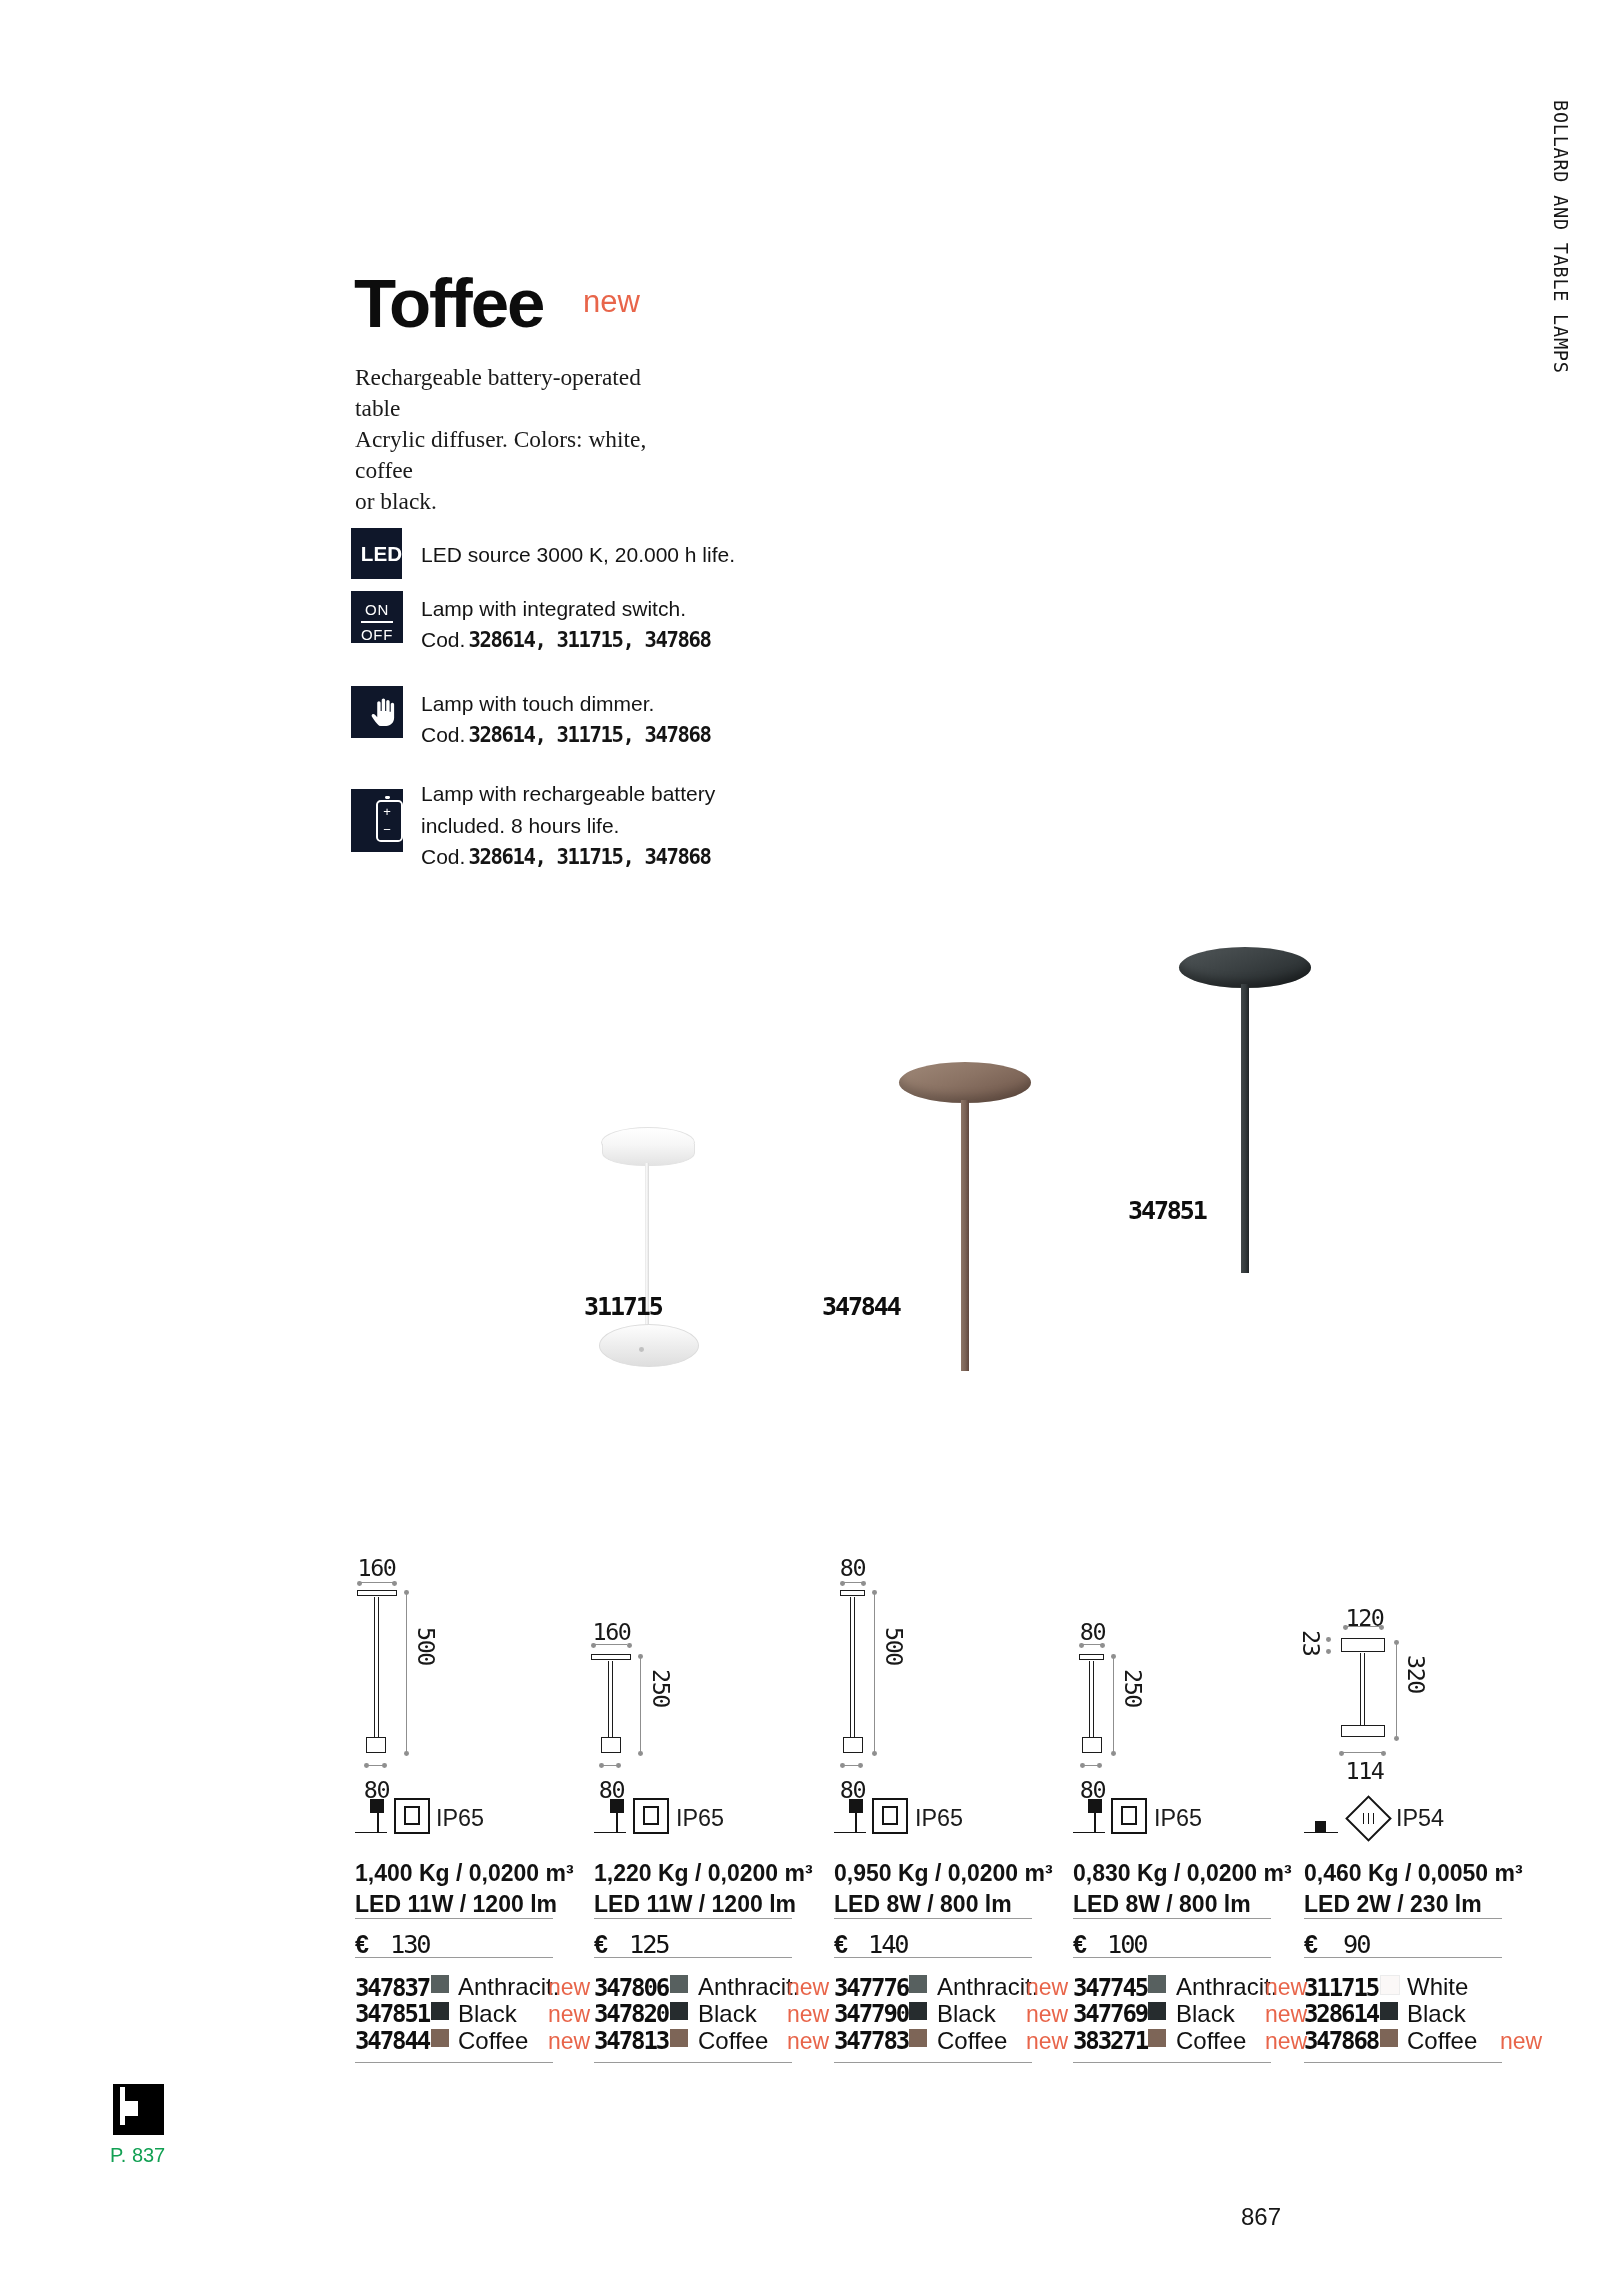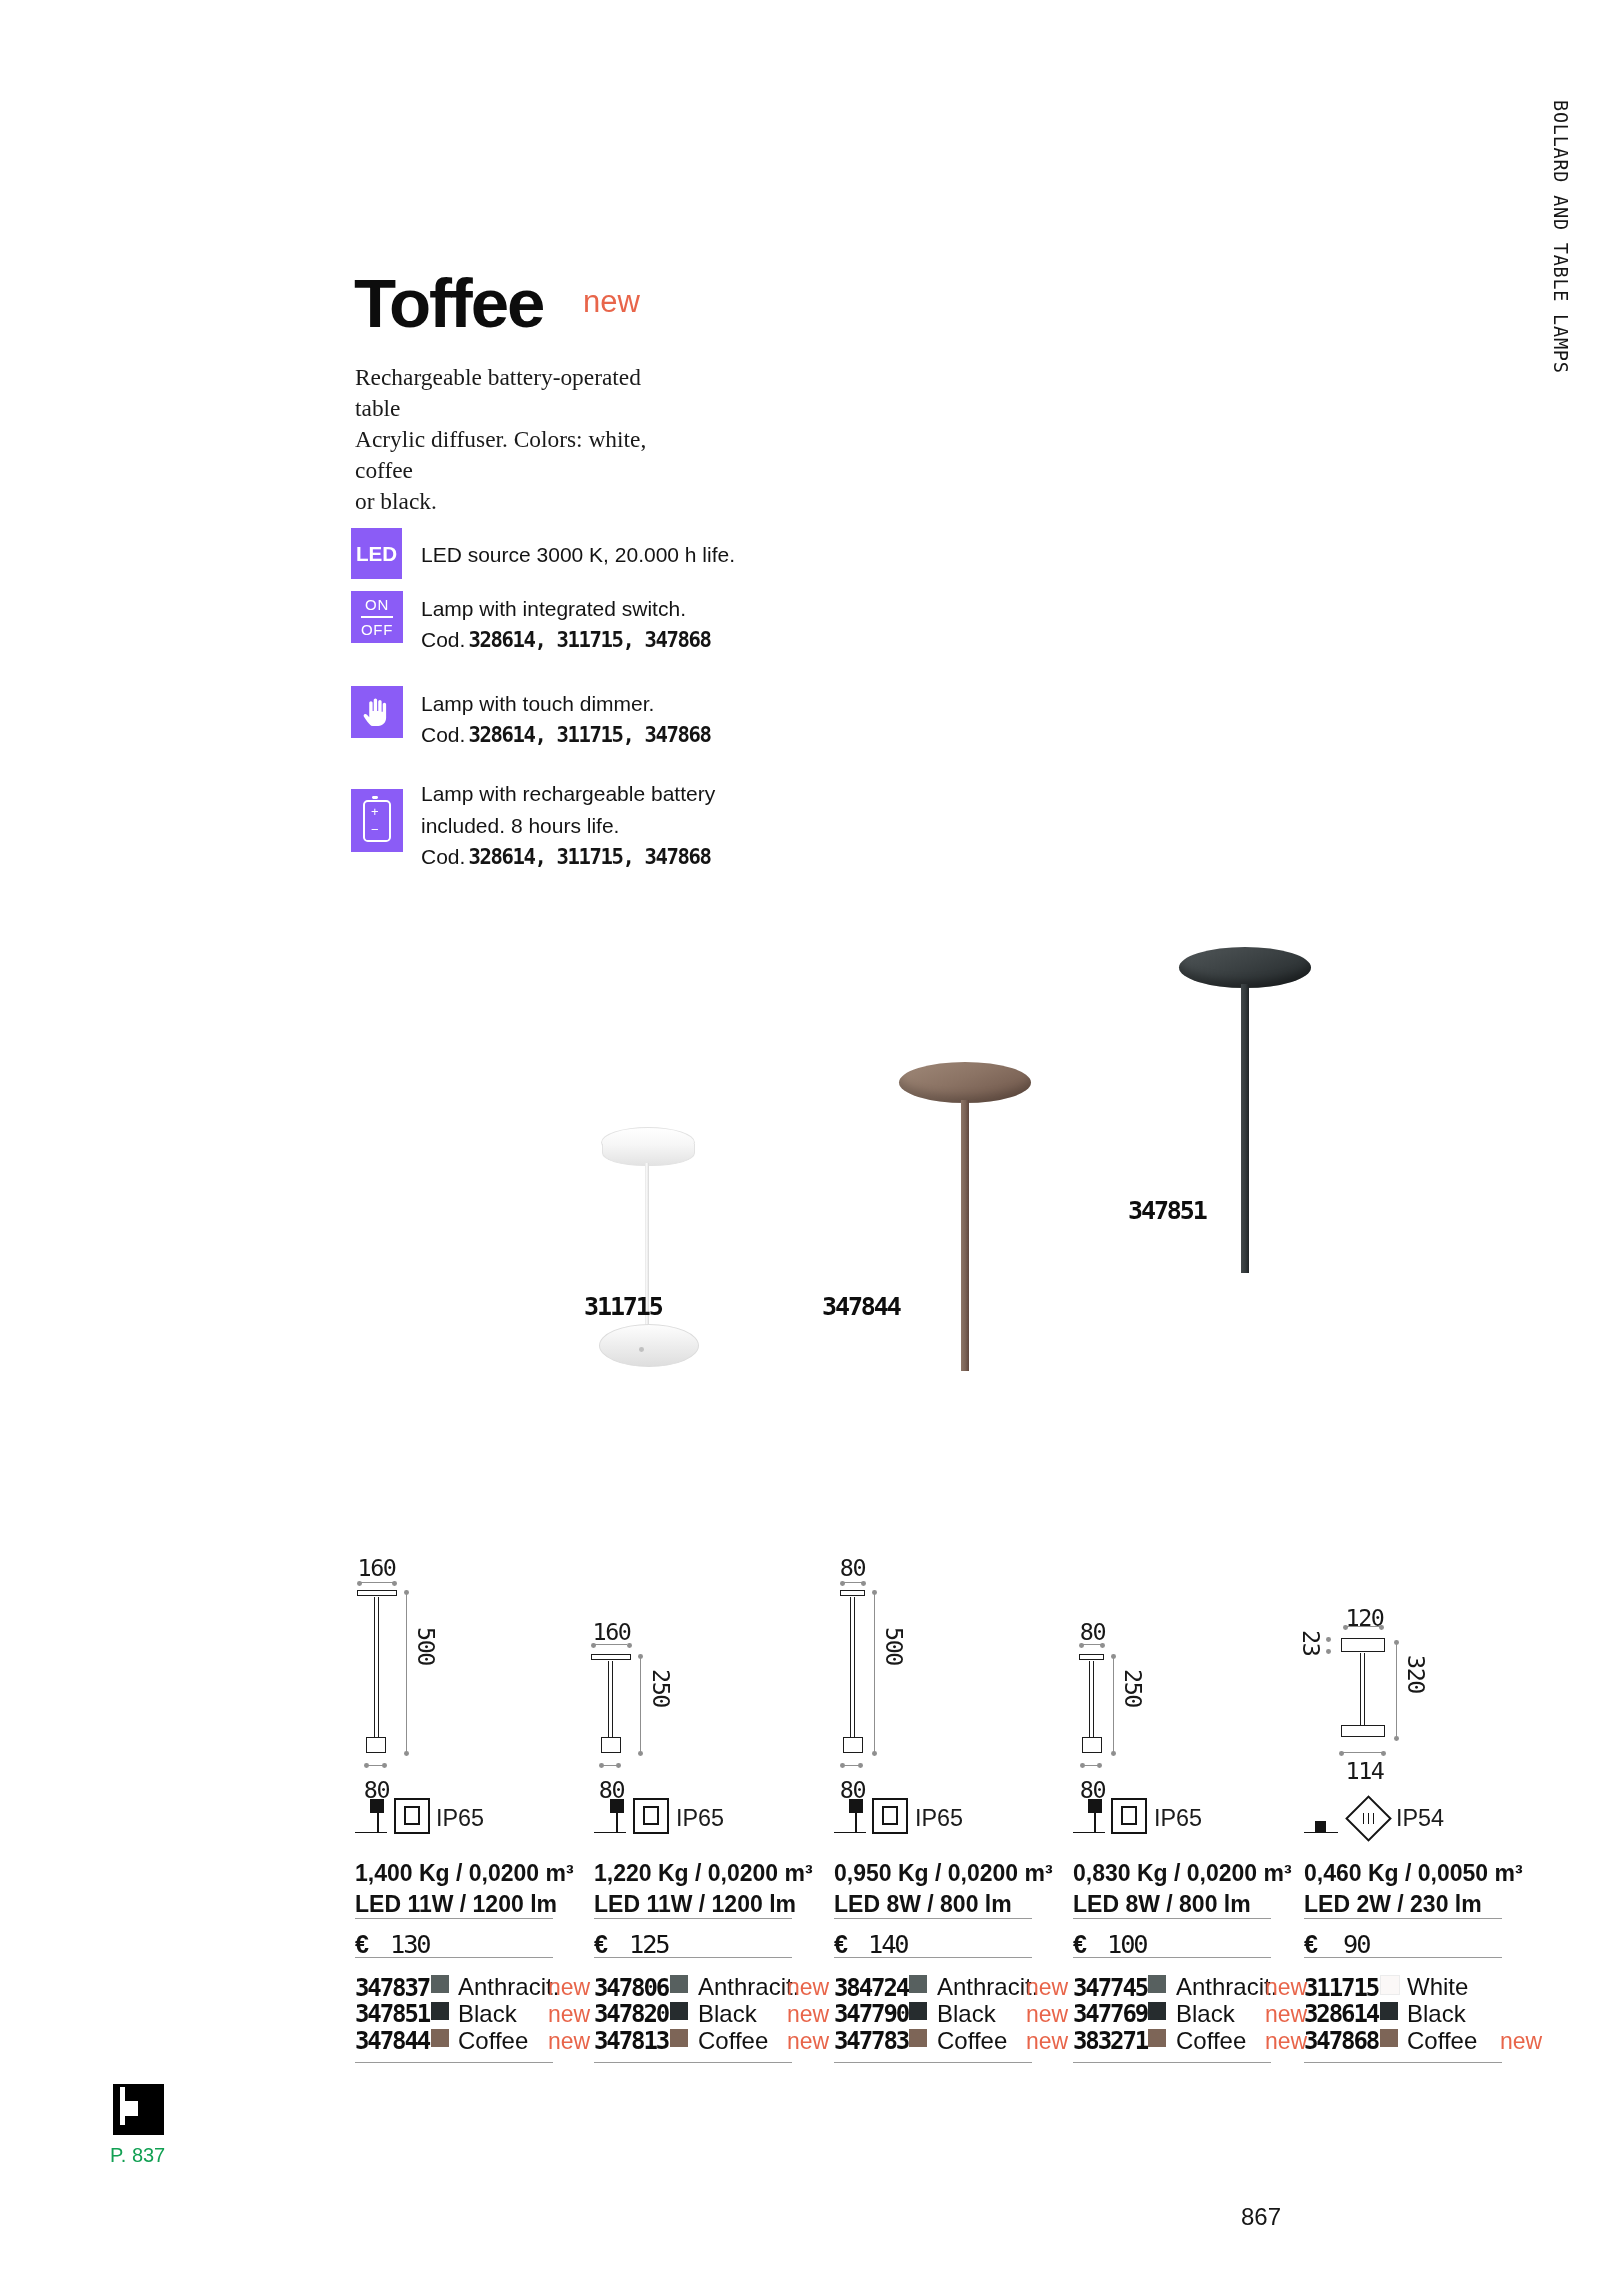--- a/index.html
+++ b/index.html
@@ -26,21 +26,21 @@
   .row-code{position:absolute;font-family:"DejaVu Sans Mono",monospace;font-weight:bold;font-size:24px;letter-spacing:-2.1px;color:#0f0f0f;}
   .row-color{position:absolute;font-size:24px;color:#111;}
   .row-new{position:absolute;font-size:23px;color:#E8654A;}
   .rule{position:absolute;height:1.4px;background:#9a9a9a;}
   .vside{position:absolute;writing-mode:vertical-rl;font-family:"DejaVu Sans Mono",monospace;
          font-size:18.6px;letter-spacing:0.7px;color:#161616;}
   .pref{position:absolute;font-size:20px;color:#12A053;}
   .pnum{position:absolute;font-size:24px;color:#161616;}
 
   
-  .ficon{position:absolute;background:#8b5cf6;color:#ffffff;display:flex;align-items:center;justify-content:center;}
+  .ficon{position:absolute;background:#0f172a;color:#ffffff;display:flex;align-items:center;justify-content:flex-end;}
   .led-txt{font-size:20.6px;font-weight:bold;letter-spacing:0;}
   .onoff{flex-direction:column;}
   .onoff .t{font-size:15px;letter-spacing:0.7px;}
   .onoff .bar{width:32px;height:1.4px;background:#fff;margin:3.4px 0;}
   .bat-body{position:relative;width:23.4px;height:38px;border:2.1px solid #fff;border-radius:4.8px;}
   .bat-nub{position:absolute;left:6.9px;top:-5.5px;width:5.5px;height:3.4px;background:#fff;border-radius:1.4px;}
   .bat-sign{position:absolute;left:0;width:19px;text-align:center;font-size:13px;color:#fff;}
 
   
   .lampdisc{position:absolute;border-radius:50%;}
@@ -299,21 +299,21 @@
     <div class="frame-outer" style="left:872px;top:1798px;">
       <div class="frame-inner"></div>
       </div>
     <div class="ip-label" style="left:915px;top:1805px;">IP65</div>
     <div class="spec" style="left:834px;top:1860px;">0,950 Kg / 0,0200 m³</div>
     <div class="spec" style="left:834px;top:1891px;">LED 8W / 800 lm</div>
     <div class="rule" style="left:834px;top:1918px;width:198px;"></div>
     <div class="price-cur" style="left:834px;top:1930px;">€</div>
     <div class="price-num" style="left:868px;top:1929px;">140</div>
     <div class="rule" style="left:834px;top:1957px;width:198px;"></div>
-    <div class="row-code" style="left:834px;top:1974px;">384724</div>
+    <div class="row-code" style="left:834px;top:1974px;">347776</div>
     <div class="swatch" style="left: 909px; top: 1975px; background: rgb(87, 96, 95);"></div>
     <div class="row-color" style="left:937px;top:1973px;">Anthracit.</div>
     <div class="row-new" style="left:1026px;top:1974px;">new</div>
     <div class="row-code" style="left:834px;top:2000px;">347790</div>
     <div class="swatch" style="left: 909px; top: 2002px; background: rgb(38, 44, 46);"></div>
     <div class="row-color" style="left:937px;top:2000px;">Black</div>
     <div class="row-new" style="left:1026px;top:2001px;">new</div>
     <div class="row-code" style="left:834px;top:2027px;">347783</div>
     <div class="swatch" style="left: 909px; top: 2029px; background: rgb(125, 101, 87);"></div>
     <div class="row-color" style="left:937px;top:2027px;">Coffee</div>

